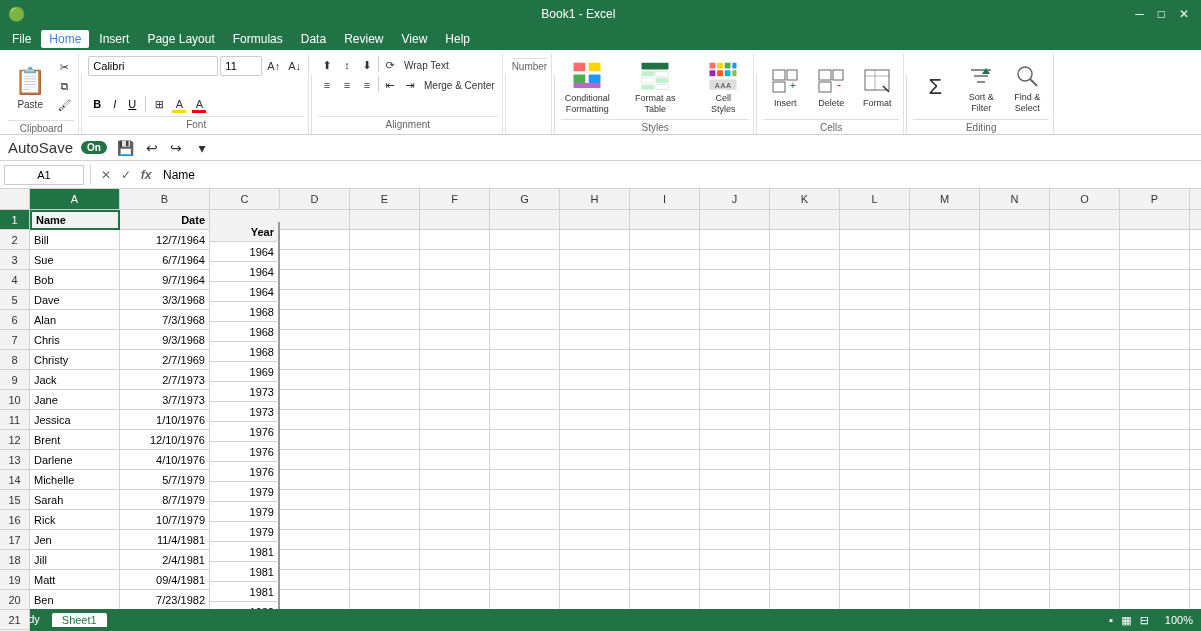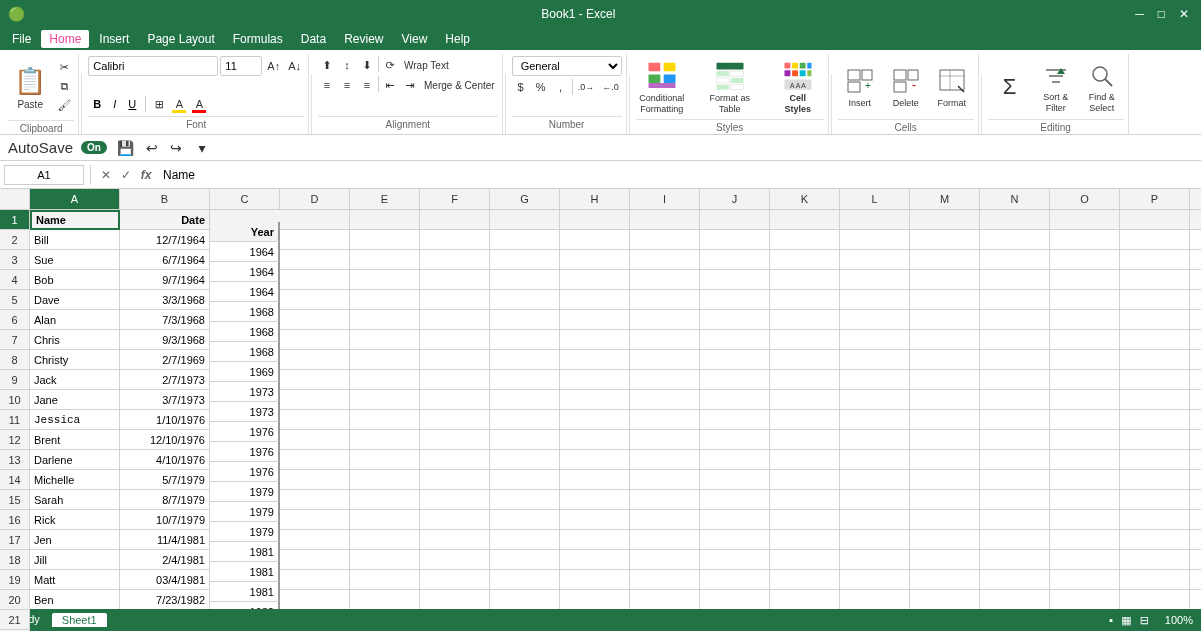--- a/index.html
+++ b/index.html
@@ -29,21 +29,21 @@
       align-items: center;
       padding: 0 4px;
       gap: 2px;
     }
     .menu-item {
       padding: 2px 8px;
       cursor: pointer;
       font-size: 12px;
       border-radius: 2px;
     }
-    .menu-item.active { background: white; color: #ec4899; }
+    .menu-item.active { background: white; color: #3b82f6; }
 
     
     .ribbon {
       background: white;
       border-bottom: 1px solid #d1d1d1;
       padding: 4px 4px 0 4px;
       display: flex;
       align-items: flex-end;
       gap: 0;
     }
@@ -461,35 +461,20 @@
           <span style="font-size:10px;">Merge &amp; Center</span>
         </div>
       </div>
     </div>
     <div class="ribbon-group-label">Alignment</div>
   </div>
 
   <div class="ribbon-divider"></div>
 
   <div class="ribbon-group" style="align-items:flex-start;">
-    <div style="flex:1;display:flex;flex-direction:column;gap:2px;">
-      <div>
-        <select class="number-select">
-          <option>General</option>
-        </select>
-      </div>
-      <div style="display:flex;gap:2px;align-items:center;">
-        <div class="ribbon-btn-small" title="Accounting">$</div>
-        <div class="ribbon-btn-small" title="Percent">%</div>
-        <div class="ribbon-btn-small" title="Comma">,</div>
-        <div style="width:1px;height:16px;background:#ccc;"></div>
-        <div class="ribbon-btn-small" title="Increase Decimal" style="font-size:9px;">.0→</div>
-        <div class="ribbon-btn-small" title="Decrease Decimal" style="font-size:9px;">←.0</div>
-      </div>
-    </div>
     <div class="ribbon-group-label">Number</div>
   </div>
 
   <div class="ribbon-divider"></div>
 
   <div class="ribbon-group" style="flex-direction:row;padding:4px 4px 0 4px;">
     <div style="display:flex;flex-direction:column;height:100%;">
       <div style="flex:1;display:flex;gap:16px;">
         <div class="style-btn">
 
@@ -522,21 +507,21 @@
             <rect x="11" y="2" width="7" height="7" fill="#FFD700" rx="1"></rect>
             <rect x="20" y="2" width="7" height="7" fill="#4CAF50" rx="1"></rect>
             <rect x="29" y="2" width="5" height="7" fill="#2196F3" rx="1"></rect>
             <rect x="2" y="11" width="7" height="7" fill="#9C27B0" rx="1"></rect>
             <rect x="11" y="11" width="7" height="7" fill="#FF5722" rx="1"></rect>
             <rect x="20" y="11" width="7" height="7" fill="#00BCD4" rx="1"></rect>
             <rect x="29" y="11" width="5" height="7" fill="#8BC34A" rx="1"></rect>
             <rect x="2" y="22" width="32" height="12" fill="#ddd" rx="1"></rect>
             <text x="18" y="32" text-anchor="middle" font-size="8" fill="#333">A A A</text>
           </svg>
-          <span style="font-size:9px;text-align:center;line-height:1.2;font-weight:bold;">Cell<br>Styles</span>
+          <span style="font-size:9px;text-align:center;line-height:1.2;">Cell<br>Styles</span>
         </div>
       </div>
       <div class="ribbon-group-label">Styles</div>
     </div>
   </div>
 
   <div class="ribbon-divider"></div>
 
   <div class="ribbon-group" style="flex-direction:row;padding:4px 4px 0 4px;">
     <div style="display:flex;flex-direction:column;height:100%;">
@@ -864,21 +849,21 @@
           <div class="cell wide" style="min-width: 70px; width: 70px;"></div>
           <div class="cell wide" style="min-width: 70px; width: 70px;"></div>
           <div class="cell wide" style="min-width: 70px; width: 70px;"></div>
           <div class="cell wide" style="min-width: 70px; width: 70px;"></div>
           <div class="cell wide" style="min-width: 70px; width: 70px;"></div>
           <div class="cell wide" style="min-width: 70px; width: 70px;"></div>
           <div class="cell wide" style="min-width: 70px; width: 70px;"></div>
           <div class="cell wide" style="min-width: 70px; width: 70px;"></div>
         </div>
         <div class="grid-row">
-          <div class="cell" style="min-width: 90px; width: 90px; font-family: Liberation Mono, monospace;">Jessica</div>
+          <div class="cell" style="min-width: 90px; width: 90px;">Jessica</div>
           <div class="cell col-b" style="min-width: 90px; width: 90px;">1/10/1976</div>
           <div class="cell col-c" style="min-width: 70px; width: 70px; border-right: 2px solid rgb(153, 153, 153);">1976</div>
           <div class="cell wide" style="min-width: 70px; width: 70px;"></div>
           <div class="cell wide" style="min-width: 70px; width: 70px;"></div>
           <div class="cell wide" style="min-width: 70px; width: 70px;"></div>
           <div class="cell wide" style="min-width: 70px; width: 70px;"></div>
           <div class="cell wide" style="min-width: 70px; width: 70px;"></div>
           <div class="cell wide" style="min-width: 70px; width: 70px;"></div>
           <div class="cell wide" style="min-width: 70px; width: 70px;"></div>
           <div class="cell wide" style="min-width: 70px; width: 70px;"></div>
@@ -1017,21 +1002,21 @@
           <div class="cell wide" style="min-width: 70px; width: 70px;"></div>
           <div class="cell wide" style="min-width: 70px; width: 70px;"></div>
           <div class="cell wide" style="min-width: 70px; width: 70px;"></div>
           <div class="cell wide" style="min-width: 70px; width: 70px;"></div>
           <div class="cell wide" style="min-width: 70px; width: 70px;"></div>
           <div class="cell wide" style="min-width: 70px; width: 70px;"></div>
           <div class="cell wide" style="min-width: 70px; width: 70px;"></div>
         </div>
         <div class="grid-row">
           <div class="cell" style="min-width: 90px; width: 90px;">Matt</div>
-          <div class="cell col-b" style="min-width: 90px; width: 90px;">03/4/1981</div>
+          <div class="cell col-b" style="min-width: 90px; width: 90px;">09/4/1981</div>
           <div class="cell col-c" style="min-width: 70px; width: 70px; border-right: 2px solid rgb(153, 153, 153);">1981</div>
           <div class="cell wide" style="min-width: 70px; width: 70px;"></div>
           <div class="cell wide" style="min-width: 70px; width: 70px;"></div>
           <div class="cell wide" style="min-width: 70px; width: 70px;"></div>
           <div class="cell wide" style="min-width: 70px; width: 70px;"></div>
           <div class="cell wide" style="min-width: 70px; width: 70px;"></div>
           <div class="cell wide" style="min-width: 70px; width: 70px;"></div>
           <div class="cell wide" style="min-width: 70px; width: 70px;"></div>
           <div class="cell wide" style="min-width: 70px; width: 70px;"></div>
           <div class="cell wide" style="min-width: 70px; width: 70px;"></div>

